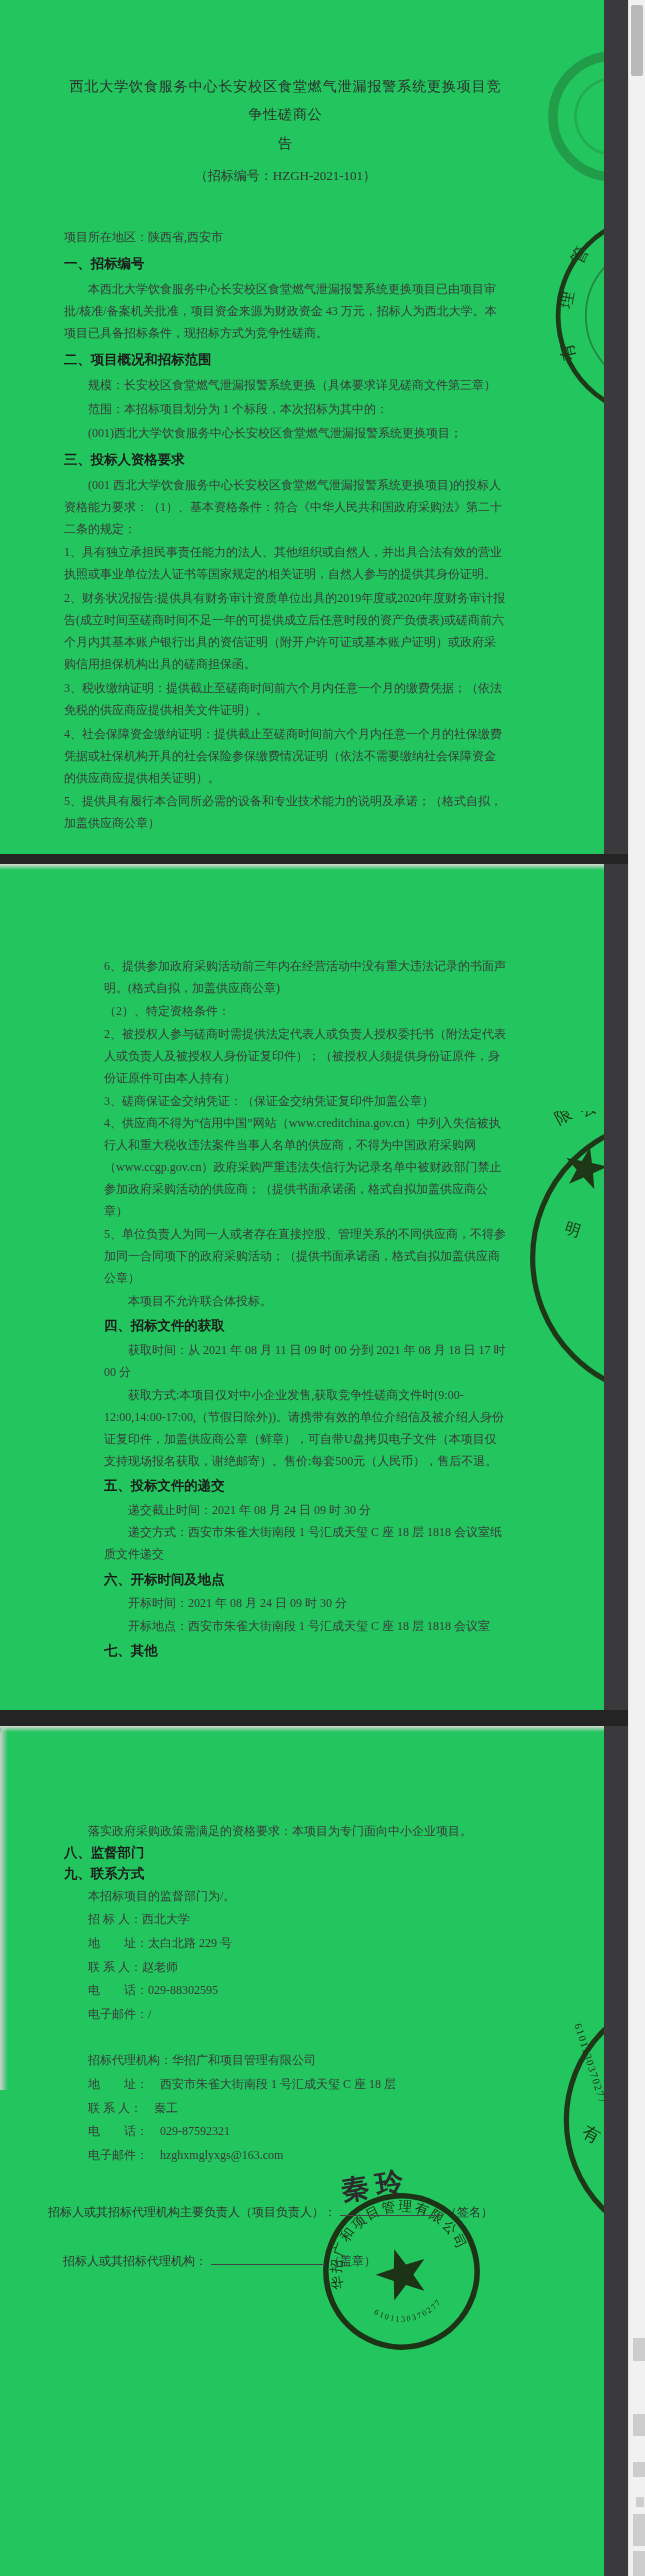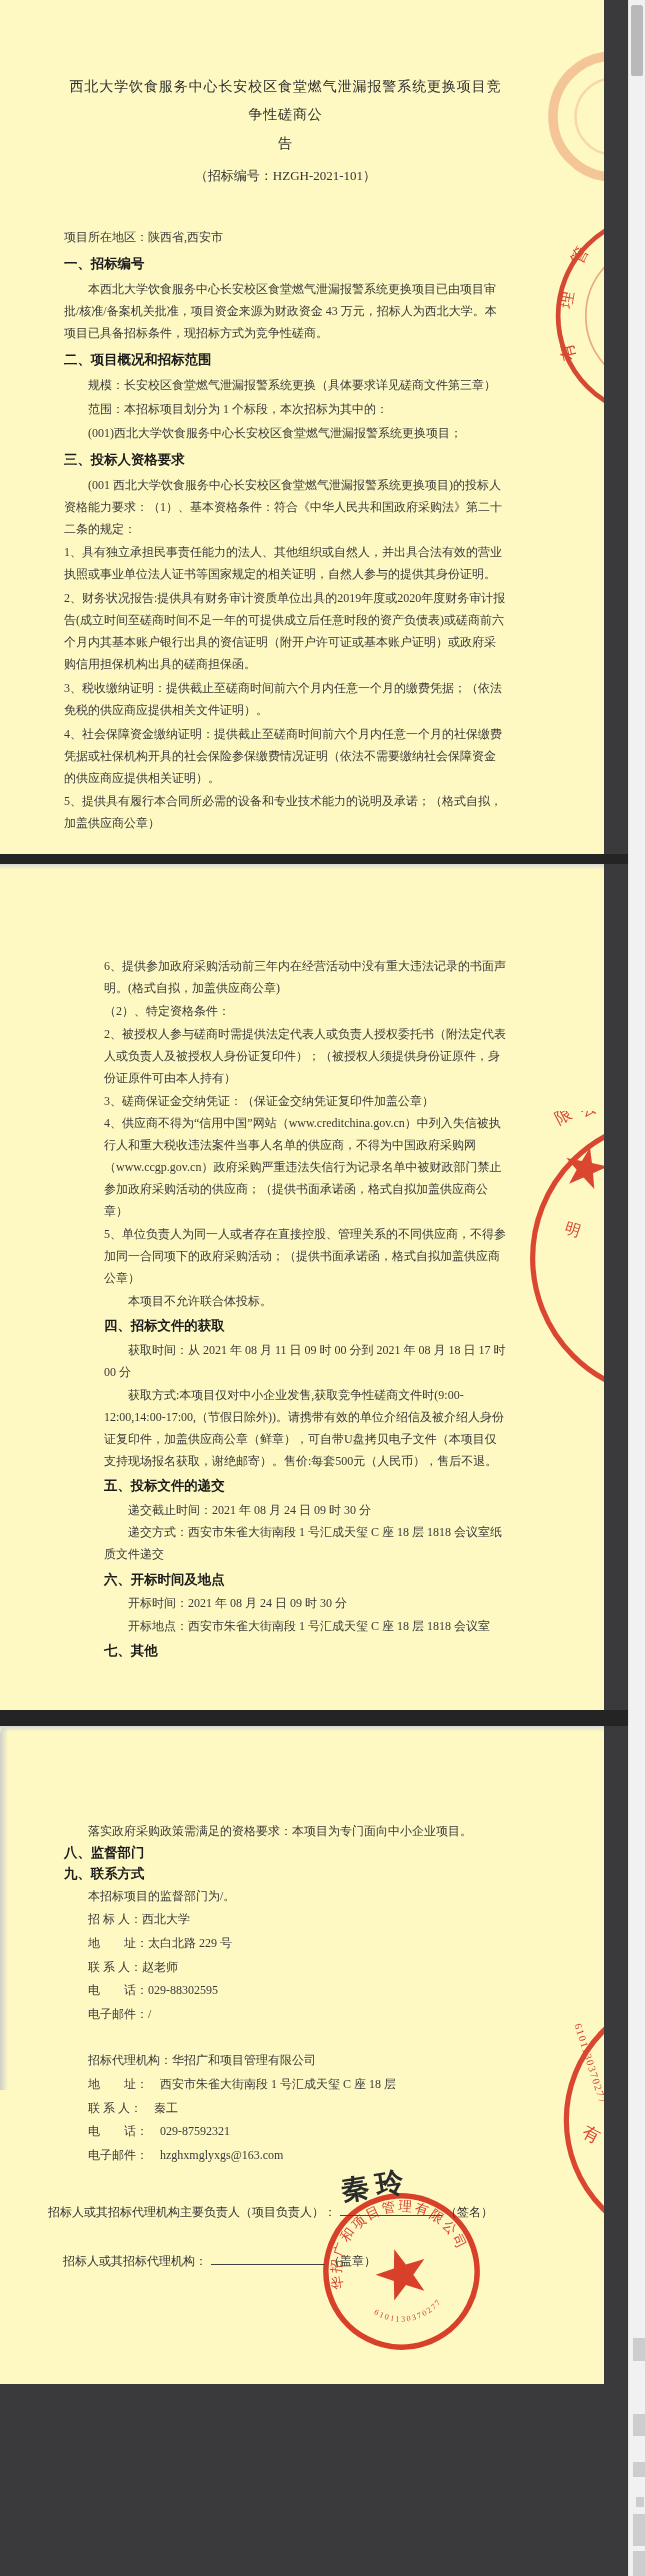--- a/index.html
+++ b/index.html
@@ -1,21 +1,21 @@
 <!DOCTYPE html>
 <html style="font-size:14px"><head>
 <meta charset="utf-8">
 <style>
   html,body{margin:0;padding:0;}
   body{width:646px;height:2576px;position:relative;overflow:hidden;
        background:#3a3a3c;font-family:"Liberation Serif","DejaVu Serif",serif;}
-  .page{position:absolute;left:0;width:604px;background:#fef9c3;overflow:hidden;color:#333;}
+  .page{position:absolute;left:0;width:604px;background:#22c55e;overflow:hidden;color:#333;}
   #page1{top:0;height:854px;padding:0;}
   #page2{top:864px;height:846px;}
-  #page3{top:1726px;height:658px;}
+  #page3{top:1726px;height:850px;}
   .page-inner1{padding:71px 97px 0 64px;}
   .page-inner2{padding:90px 97px 0 104px;}
   .page-inner3{padding:92px 94px 0 64px;position:relative;}
   .sep{position:absolute;left:0;width:629px;background:#242424;}
   #sep1{top:854px;height:10.4px;}
   #sep2{top:1710px;height:15.6px;}
   
   #page2::before,#page3::before{content:"";position:absolute;top:0;left:0;right:0;height:6px;
       background:linear-gradient(180deg,#d9d9d5,rgba(255,255,255,0));}
   #page3::after{content:"";position:absolute;top:0;left:0;width:7.8px;height:364px;

